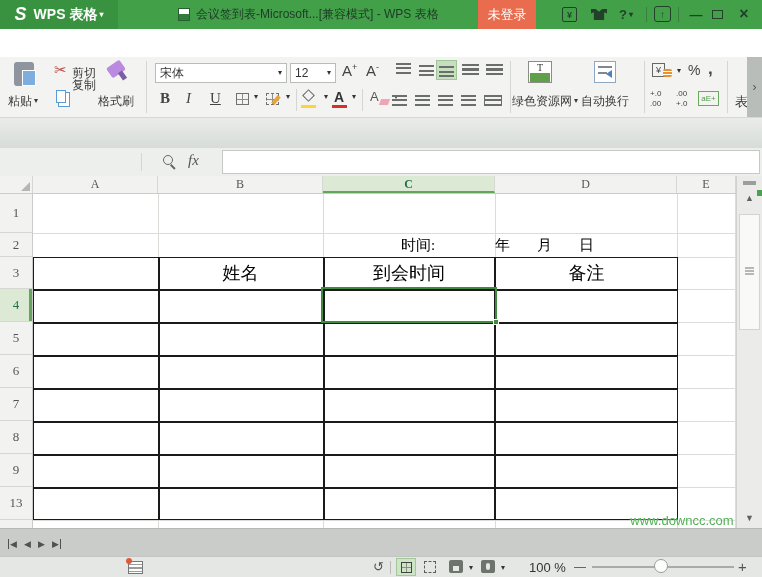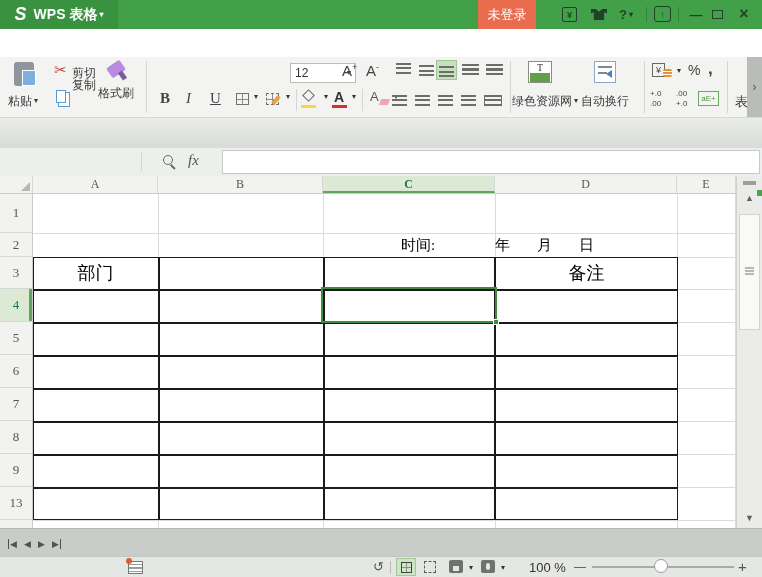--- a/index.html
+++ b/index.html
@@ -58,20 +58,24 @@
 </head>
 <body>
 
 <div id="app">
 
   <div id="titlebar" class="abs">
     <div id="logo" class="abs ctr">
       <span style="font-size:18px;font-style:italic">S</span>
       <span class="cr" style="font-size:14px">WPS 表格</span>
     </div>
+    <div class="abs ctr" style="left:178px;top:0;height:29px;gap:6px">
+      <span style="width:12px;height:13px;background:#fff;border:1px solid #2c5e33;display:inline-block;box-shadow:inset 0 -6px 0 #2e7d3a"></span>
+      <span style="color:#1f3a26;font-size:12px">会议签到表-Microsoft...[兼容模式] - WPS 表格</span>
+    </div>
     <div class="abs ctr" style="left:478px;top:0;width:58px;height:29px;background:#e96c4e;color:#fff;font-size:13px">未登录</div>
     <div class="abs ctr tb-ic" style="left:562px;top:7px;width:15px;height:15px;border:1.5px solid #23402a;border-radius:2px;font-size:9px">¥</div>
     <div class="abs" style="left:591px;top:9px;width:16px;height:11px;background:#23402a;clip-path:polygon(0 0,30% 0,50% 25%,70% 0,100% 0,100% 40%,82% 30%,82% 100%,18% 100%,18% 30%,0 40%)"></div>
     <div class="abs tb-ic cr" style="left:619px;top:7px;font-size:13px">?</div>
     <div class="vl" style="left:646px;top:7px;height:15px;background:#35813d"></div>
     <div class="abs ctr tb-ic" style="left:654px;top:6px;width:17px;height:16px;border:1.5px solid #23402a;border-radius:3px;font-size:10px">↑</div>
     <div class="vl" style="left:678px;top:7px;height:15px;background:#35813d"></div>
     <div class="abs ctr tb-ic" style="left:684px;top:2px;width:24px;height:24px;font-size:13px">—</div>
     <div class="abs" style="left:712px;top:10px;width:11px;height:9px;border:1.5px solid #23402a"></div>
     <div class="abs ctr tb-ic" style="left:732px;top:2px;width:24px;height:24px;font-size:16px">×</div>
@@ -93,24 +97,28 @@
 
     <div class="abs" style="left:14px;top:5px;width:20px;height:24px;background:#8e959e;border-radius:3px"></div>
     <div class="abs" style="left:22px;top:13px;width:14px;height:16px;background:#7eaede;border:1px solid #fff"></div>
     <div class="rlbl cr" style="left:8px;top:36px">粘贴</div>
     <span class="abs" style="left:54px;top:4px;font-size:15px;color:#c0504d">✂</span>
     <div class="rlbl" style="left:72px;top:8px">剪切</div>
     <div class="abs" style="left:56px;top:33px;width:10px;height:13px;background:#fff;border:1px solid #5b9bd5;box-shadow:3px 3px 0 #fff,3px 3px 0 1px #5b9bd5"></div>
     <div class="rlbl" style="left:72px;top:20px">复制</div>
     <div class="abs" style="left:108px;top:6px;width:16px;height:12px;background:#b98ae0;border-radius:2px;transform:rotate(-35deg)"></div>
     <div class="abs" style="left:120px;top:14px;width:5px;height:9px;background:#7a5ea0;transform:rotate(-35deg)"></div>
-    <div class="rlbl" style="left:98px;top:28px">格式刷</div>
+    <div class="rlbl" style="left:98px;top:36px">格式刷</div>
     <div class="vl" style="left:146px;top:4px;height:52px"></div>
 
-    <div class="combo" style="left:290px;top:6px;width:66px">
+    <div class="combo" style="left:155px;top:6px;width:132px">
+      <span style="flex:1">宋体</span>
+        <span class="cr"></span>
+    </div>
+    <div class="combo" style="left:290px;top:6px;width:46px">
       <span style="flex:1">12</span>
         <span class="cr"></span>
     </div>
     <div class="abs" style="left:342px;top:5px;font-size:15px;color:#444"><span>A</span><sup style="font-size:9px">+</sup></div>
     <div class="abs" style="left:366px;top:5px;font-size:15px;color:#444"><span>A</span><sup style="font-size:9px">-</sup></div>
     <div class="abs" style="left:160px;top:33px;font-family:'Liberation Serif',serif;font-weight:bold;font-size:15px;color:#444">B</div>
     <div class="abs" style="left:186px;top:33px;font-family:'Liberation Serif',serif;font-style:italic;font-size:15px;color:#444">I</div>
     <div class="abs" style="left:210px;top:33px;font-family:'Liberation Serif',serif;font-size:15px;color:#444;text-decoration:underline">U</div>
     <div class="box-ic" style="left:236px;top:36px"></div>
     <span class="abs cr" style="left:252px;top:33px"></span>
@@ -268,21 +276,22 @@
       <div class="thl" style="top:130px"></div>
         <div class="thl" style="top:163px"></div>
         <div class="thl" style="top:196px"></div>
       <div class="thl" style="top:229px"></div>
     </div>
 
     <span class="cellt" style="left:368px;top:42px;font-size:15px">时间:</span>
     <span class="cellt" style="left:462px;top:42px;font-size:15px">年</span>
     <span class="cellt" style="left:504px;top:42px;font-size:15px">月</span>
     <span class="cellt" style="left:546px;top:42px;font-size:15px">日</span>
-    <div class="cellt" style="left:0;top:63px;width:125px;height:32px;line-height:32px;font-size:18px">部门</div>
+    <div class="cellt" style="left:125px;top:63px;width:165px;height:32px;line-height:32px;font-size:18px">姓名</div>
+    <div class="cellt" style="left:290px;top:63px;width:172px;height:32px;line-height:32px;font-size:18px">到会时间</div>
     <div class="cellt" style="left:462px;top:63px;width:183px;height:15px;line-height:32px;font-size:18px">备注</div>
 
     <div class="abs" style="left:288px;top:93px;width:176px;height:36px;border:2px solid #3f8b3f">
       <div style="position:absolute;right:-4px;bottom:-4px;width:6px;height:6px;background:#3f8b3f;border:1px solid #fff"></div>
     </div>
   </div>
 
   <div class="abs" style="left:757px;top:190px;width:5px;height:6px;background:#4aa34c;z-index:5"></div>
 
   <div id="vscroll" class="abs">
@@ -321,15 +330,16 @@
     </div>
     <span class="abs cr" style="left:499px;top:4px"></span>
     <span class="abs" style="left:529px;top:3px;font-size:13px;color:#333">100 %</span>
     <span class="abs" style="left:574px;top:3px;font-size:12px;color:#555">—</span>
     <div class="abs" style="left:592px;top:9px;width:142px;height:2px;background:#a8aba7"></div>
     <div class="abs" style="left:654px;top:2px;width:14px;height:14px;border-radius:50%;background:#fdfdfd;border:1px solid #9a9d99"></div>
     <span class="abs" style="left:738px;top:1px;font-size:15px;color:#555">+</span>
   </div>
 
   <div id="wm" class="abs">
+    <div class="l2">www.downcc.com</div>
   </div>
 
 </div>
 
 </body></html>

